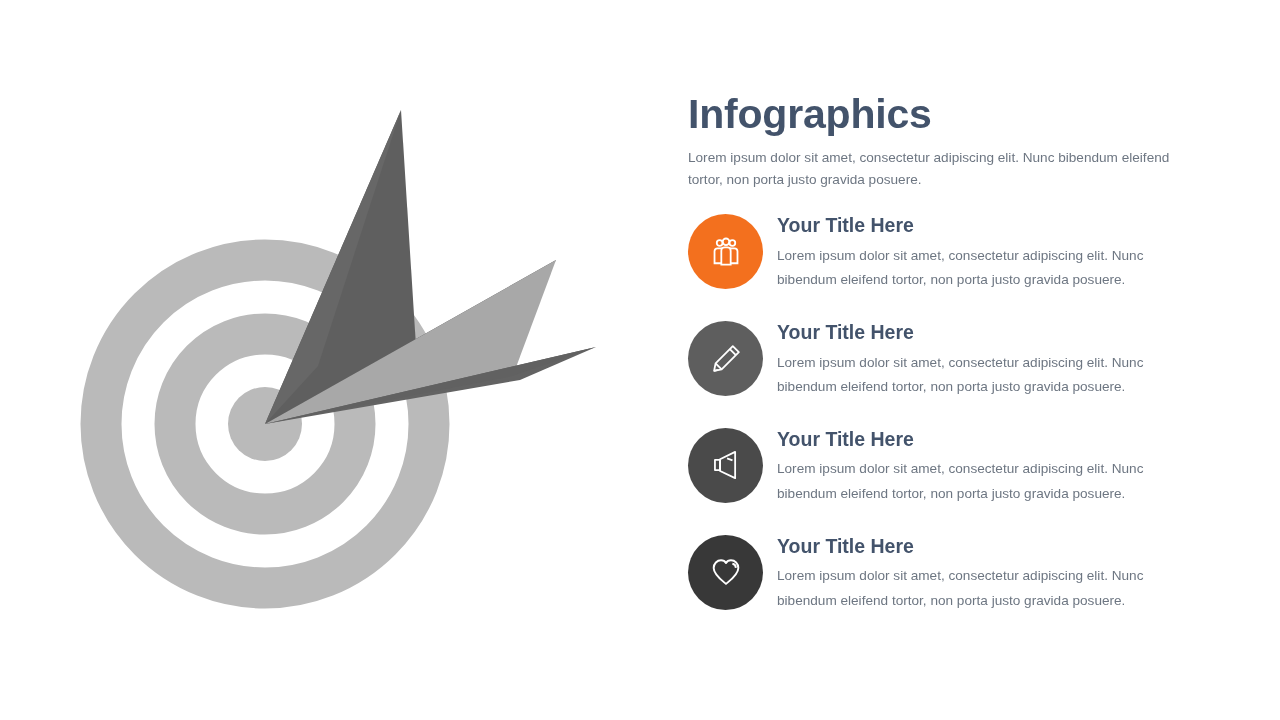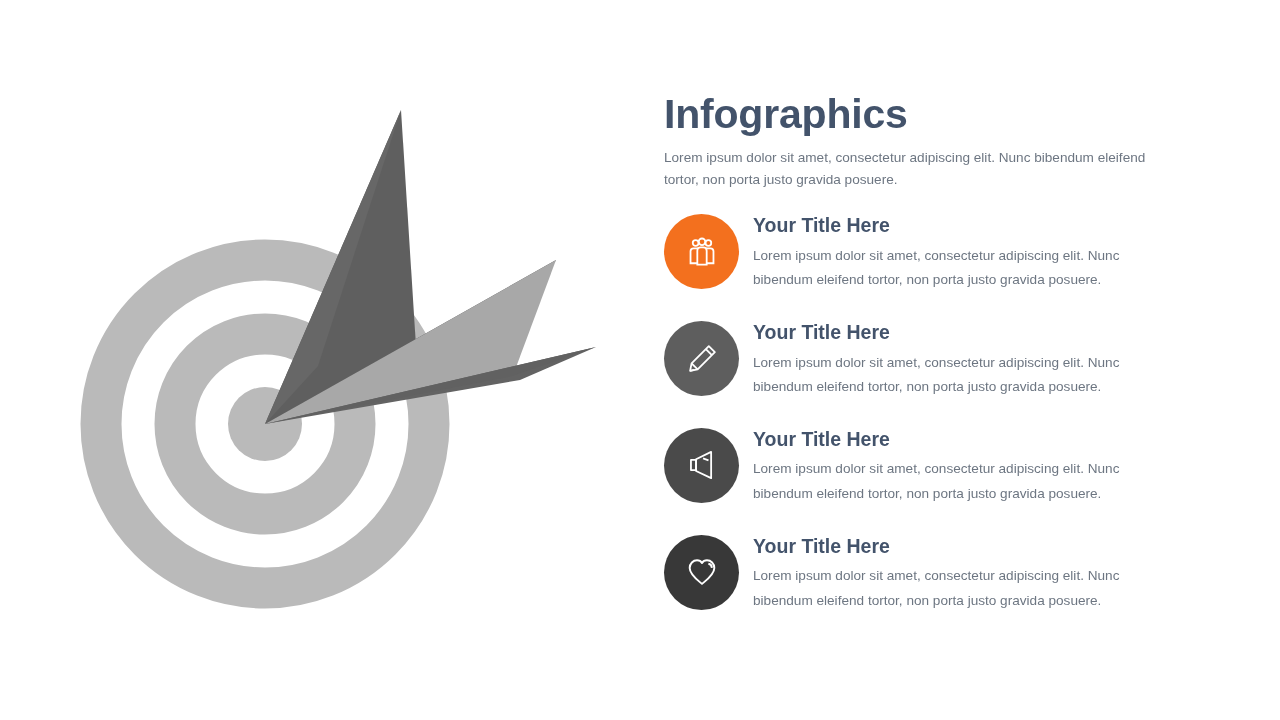--- a/index.html
+++ b/index.html
@@ -25,21 +25,21 @@
     left: 60px;
     top: 80px;
     width: 580px;
     height: 560px;
   }
   #illustration svg { display: block; width: 100%; height: 100%; }
 
   
   #content {
     position: absolute;
-    left: 664px;
+    left: 688px;
     top: 92px;
     width: 512px;
   }
 
   #page-title {
     font-size: 41px;
     font-weight: bold;
     color: #43536b;
     letter-spacing: -0.2px;
     line-height: 1.08;

